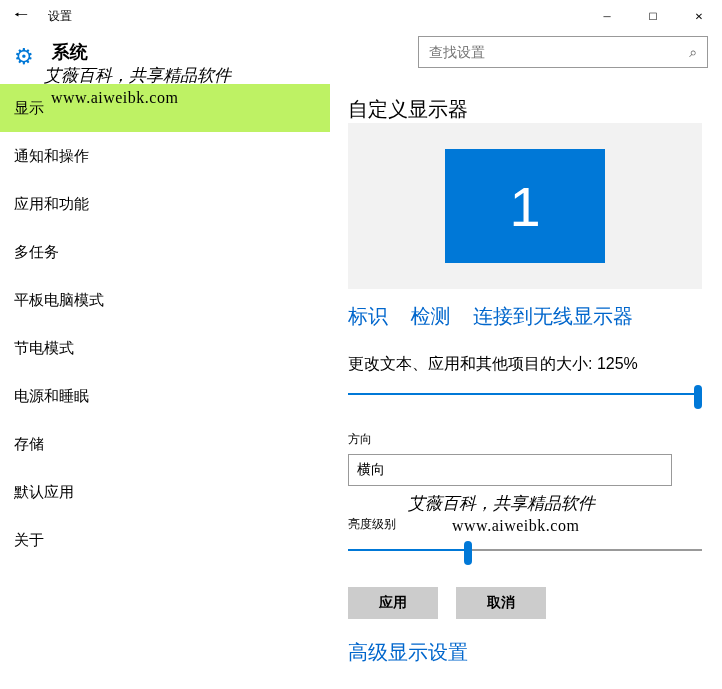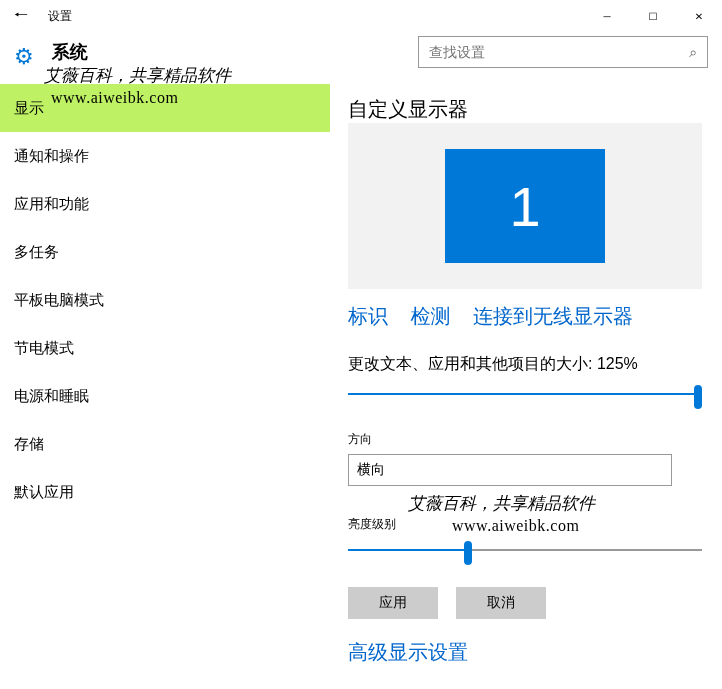--- a/index.html
+++ b/index.html
@@ -31,21 +31,21 @@
 .link-row { margin-bottom: 24px; }
 .link { color: #0066cc; font-size: 20px; margin-right: 18px; cursor: pointer; }
 .setting-label { font-size: 16px; margin-bottom: 8px; }
 .slider-row { position: relative; height: 28px; margin-bottom: 20px; }
 .slider-track { position: absolute; top: 10px; left: 0; right: 0; height: 2px; background: #999; }
 .slider-fill { position: absolute; top: 10px; left: 0; height: 2px; background: #0078d7; }
 .slider-thumb { position: absolute; top: 2px; width: 8px; height: 24px; background: #0078d7; border-radius: 4px; }
 .small-label { font-size: 12px; margin-bottom: 6px; font-family: Liberation Mono, monospace; }
 .orient-select { width: 324px; height: 32px; border: 1px solid #999; padding: 0 8px; display: flex; align-items: center; font-size: 14px; margin-bottom: 30px; }
 .button-row { display: flex; gap: 18px; margin-bottom: 20px; }
-.btn { width: 90px; height: 32px; background: #ccc; border: none; font-size: 14px; cursor: pointer; }
+.btn { width: 90px; height: 32px; background: #ccc; border: none; font-size: 14px; cursor: pointer; font-weight: bold; }
 </style>
 </head>
 <body>
 
 <div class="titlebar">
   <div class="titlebar-left">
     <span class="back-arrow">🠐</span>
     <span class="title-text">设置</span>
   </div>
   <div class="window-controls">
@@ -71,20 +71,21 @@
   <div class="sidebar">
     <div class="nav-item selected">显示</div>
     <div class="nav-item">通知和操作</div>
     <div class="nav-item">应用和功能</div>
     <div class="nav-item">多任务</div>
     <div class="nav-item">平板电脑模式</div>
     <div class="nav-item">节电模式</div>
     <div class="nav-item">电源和睡眠</div>
     <div class="nav-item">存储</div>
     <div class="nav-item">默认应用</div>
+    <div class="nav-item">关于</div>
   </div>
 
   <div class="main">
     <div class="main-title">自定义显示器</div>
 
     <div class="monitor-area">
       <div class="monitor-box">1</div>
     </div>
 
     <div class="link-row">

